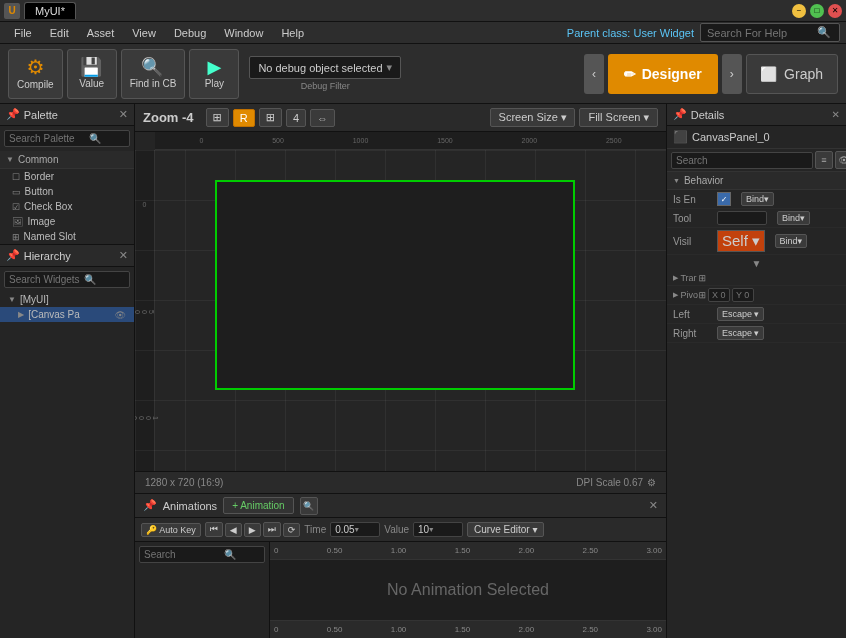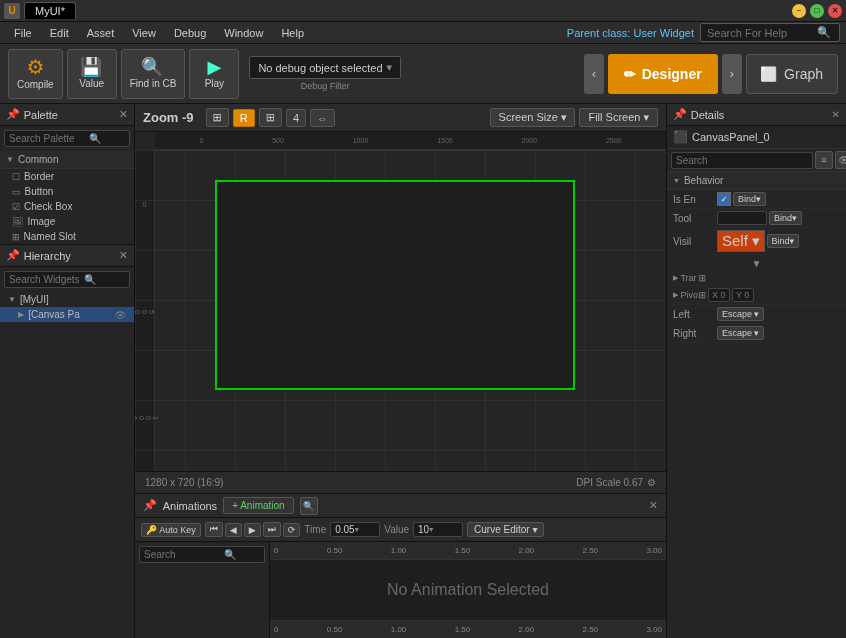--- a/index.html
+++ b/index.html
@@ -88,21 +88,21 @@
     .det-search-input { background: #1a1a1a; border: 1px solid #444; border-radius: 2px; padding: 2px 4px; color: #ccc; font-size: 10px; flex: 1; outline: none; }
     .view-icons { display: flex; gap: 2px; }
     .view-icon-btn { background: #3a3a3a; border: 1px solid #555; border-radius: 2px; width: 18px; height: 18px; display: flex; align-items: center; justify-content: center; cursor: pointer; font-size: 9px; color: #aaa; }
     .eye-btn { background: #3a3a3a; border: 1px solid #555; border-radius: 2px; width: 18px; height: 18px; display: flex; align-items: center; justify-content: center; cursor: pointer; font-size: 9px; color: #aaa; }
 
     .section-row { background: #2a2a2a; padding: 3px 6px; font-size: 10px; color: #aaa; border-top: 1px solid #333; border-bottom: 1px solid #333; display: flex; align-items: center; gap: 4px; cursor: pointer; }
     .prop-row { display: flex; align-items: center; padding: 2px 6px; border-bottom: 1px solid #2a2a2a; gap: 4px; }
     .prop-label { color: #999; font-size: 10px; width: 40px; flex-shrink: 0; }
     .prop-value { flex: 1; display: flex; align-items: center; gap: 2px; }
     .checkbox-on { width: 14px; height: 14px; border: 1px solid #666; background: #3a6aaa; display: flex; align-items: center; justify-content: center; color: #fff; font-size: 8px; cursor: pointer; }
-    .bind-btn { background: #3a3a3a; border: 1px solid #555; border-radius: 2px; padding: 1px 4px; color: #ccc; font-size: 9px; cursor: pointer; display: flex; align-items: center; gap: 1px; }
+    .bind-btn { background: #3a3a3a; border: 1px solid #555; border-radius: 2px; padding: 1px 4px; color: #ccc; font-size: 9px; cursor: pointer; display: flex; align-items: center; gap: 1px; margin-left: 8px; }
     .small-input { background: #1a1a1a; border: 1px solid #444; border-radius: 2px; padding: 1px 3px; color: #ccc; font-size: 9px; width: 22px; outline: none; }
     .self-tag { background: #c2410c; border: 1px solid #555; border-radius: 0; padding: 1px 4px; color: #ccc; font-size: 15px; }
     .sub-section { background: #2a2a2a; padding: 3px 6px; font-size: 10px; color: #aaa; border-top: 1px solid #333; border-bottom: 1px solid #333; display: flex; align-items: center; gap: 4px; cursor: pointer; }
     .xy-row { display: flex; align-items: center; padding: 2px 6px; border-bottom: 1px solid #2a2a2a; gap: 2px; }
     .xy-label { color: #888; font-size: 9px; width: 16px; }
     .tri-icon { font-size: 7px; color: #888; }
     .nav-dropdown { background: #3a3a3a; border: 1px solid #555; border-radius: 2px; padding: 1px 4px; color: #ccc; font-size: 9px; cursor: pointer; display: flex; align-items: center; gap: 2px; }
 
     
     .bottom-panel { height: 145px; background: #252525; border-top: 1px solid #111; display: flex; flex-direction: column; }
@@ -259,21 +259,21 @@
         <span class="tri">▶</span>
         <span>[Canvas Pa</span>
         <span class="eye-icon">👁</span>
       </div>
     </div>
   </div>
 
   <div class="center">
 
     <div class="canvas-toolbar">
-      <span class="zoom-label">Zoom -9</span>
+      <span class="zoom-label">Zoom -4</span>
       <button class="canvas-btn">⊞</button>
       <button class="canvas-btn orange">R</button>
       <button class="canvas-btn">⊞</button>
       <button class="canvas-btn">4</button>
       <button class="canvas-btn">⇔</button>
       <button class="screen-size-btn">
         <span>Screen Size ▾</span>
       </button>
       <button class="fill-btn">Fill Screen ▾</button>
     </div>

